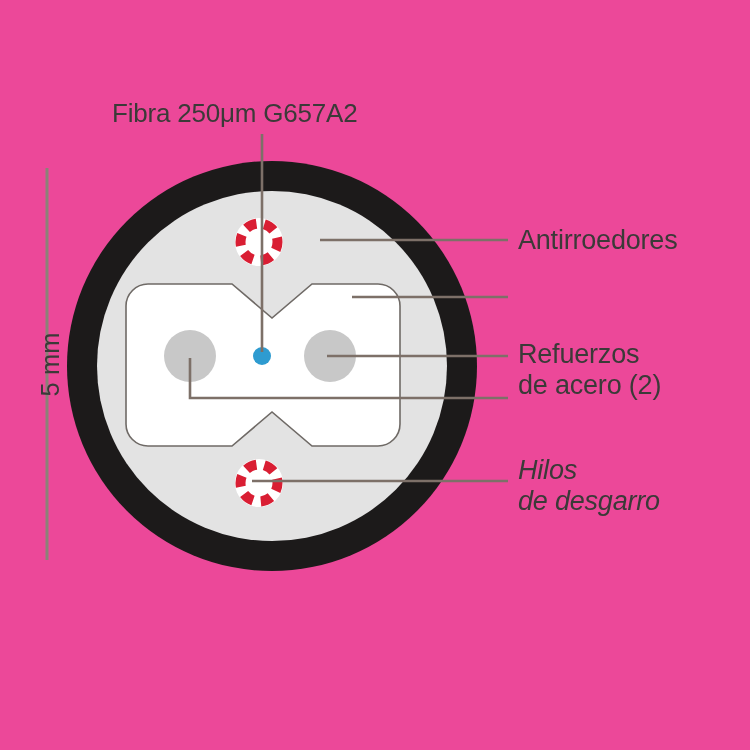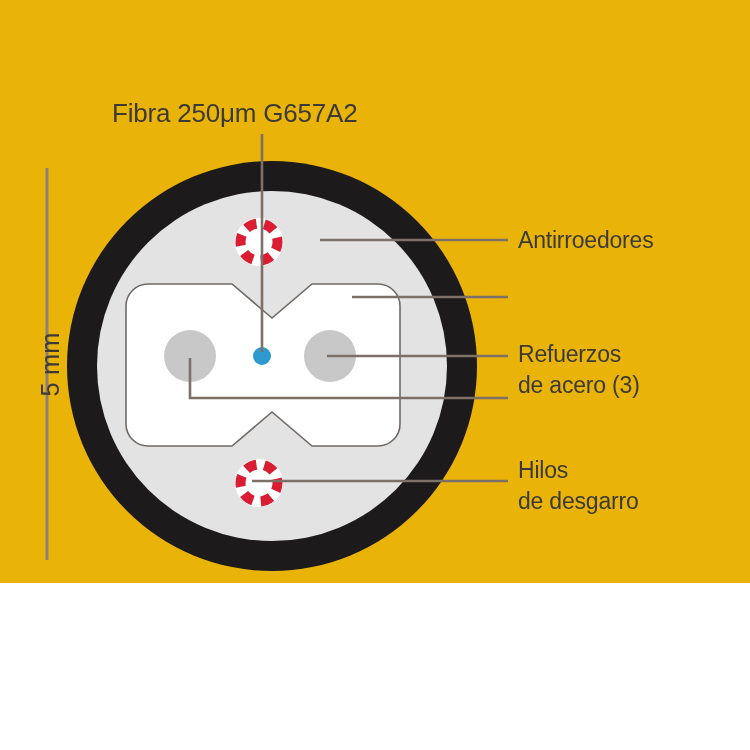--- a/index.html
+++ b/index.html
@@ -9,49 +9,49 @@
   body {
     width: 750px;
     height: 750px;
     background: #ffffff;
     font-family: "Liberation Sans", sans-serif;
     overflow: hidden;
   }
   #stage {
     position: relative;
     width: 750px;
-    height: 583px;
-    background: #eab308;
+    height: 750px;
+    background: #ec4899;
   }
   #diagram-svg {
     position: absolute;
     left: 0;
     top: 0;
     width: 750px;
     height: 750px;
     display: block;
   }
   .lbl {
     position: absolute;
     color: #3b3a38;
-    font-size: 23px;
+    font-size: 27px;
     line-height: 31px;
     letter-spacing: -0.2px;
     white-space: pre;
     font-family: "Liberation Sans", sans-serif;
   }
   #title-label {
     left: 112px;
     top: 98px;
     font-size: 26px;
   }
   #label-antirroedores { left: 518px; top: 225px; }
   #label-cubierta      { left: 518px; top: 271px; }
   #label-refuerzos     { left: 518px; top: 339px; }
-  #label-hilos         { left: 518px; top: 455px; }
+  #label-hilos         { left: 518px; top: 455px; font-style: italic; }
   #dim-label {
     position: absolute;
     left: -5px;
     top: 350px;
     width: 110px;
     text-align: center;
     color: #3b3a38;
     font-size: 25.5px;
     transform: rotate(-90deg);
     transform-origin: 50% 50%;
@@ -134,20 +134,20 @@
     </g>
 
   </svg>
 
   <div class="lbl" id="title-label">Fibra 250μm G657A2</div>
 
   <div class="lbl" id="label-antirroedores">Antirroedores</div>
 
 
   <div class="lbl" id="label-refuerzos">Refuerzos
-de acero (3)</div>
+de acero (2)</div>
 
   <div class="lbl" id="label-hilos">Hilos
 de desgarro</div>
 
   <div id="dim-label">5 mm</div>
 
 </div>
 
 </body></html>

